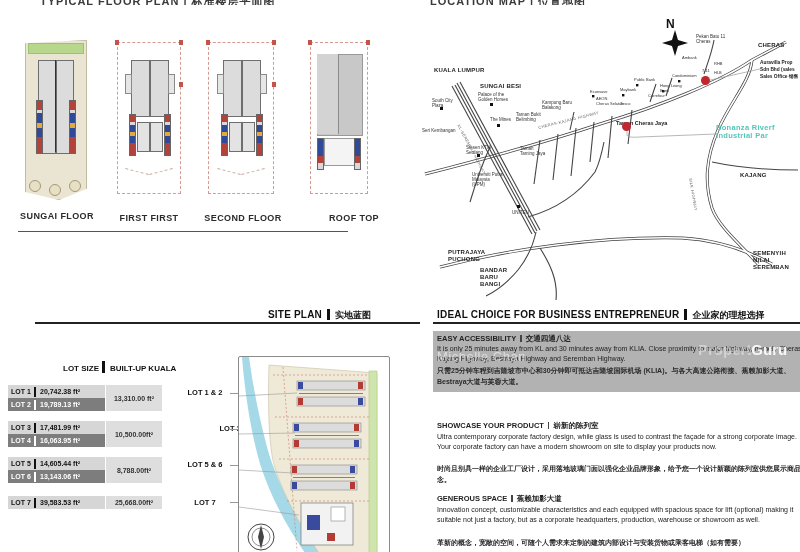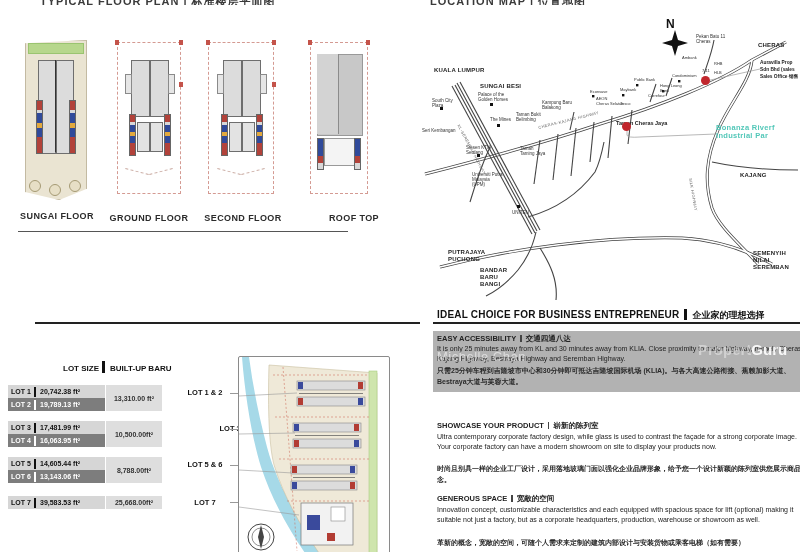--- a/index.html
+++ b/index.html
@@ -134,21 +134,21 @@
     <div class="tickr" style="right:-2px;top:-2px;"></div>
     <div class="abs" style="left:7px;top:12px;width:44px;height:80px;background:#c8c8c8;border:1px solid #999;"></div>
     <div class="abs" style="left:7px;top:12px;width:21px;height:80px;background:#d3d3d3;"></div>
     <div class="abs" style="left:28px;top:12px;width:1px;height:80px;background:#8b8b8b;"></div>
     <div class="abs" style="left:14px;top:96px;width:30px;height:26px;background:#f4f4f4;border:1px solid #999;"></div>
     <div class="stk roof" style="left:7px;top:96px;height:30px;"></div>
     <div class="stk roof" style="left:44px;top:96px;height:30px;"></div>
   </div>
 
   <div class="fp-label" style="left:14px;top:211px;width:86px;">SUNGAI FLOOR</div>
-  <div class="fp-label" style="left:109px;top:213px;width:80px;">GROUND FLOOR</div>
+  <div class="fp-label" style="left:109px;top:213px;width:80px;">FIRST FIRST</div>
   <div class="fp-label" style="left:198px;top:213px;width:90px;">SECOND FLOOR</div>
   <div class="fp-label" style="left:299px;top:213px;width:80px;text-align:right;">ROOF TOP</div>
   <div class="fp-rule"></div>
 
   <div id="map">
     <svg width="380" height="288" viewBox="0 0 380 288">
       <g stroke="#3f3f3f" fill="none" stroke-width="3">
         <path d="M5,162 C60,148 120,132 180,112 C240,94 300,70 332,48 L366,30"></path>
         <path d="M332,48 C330,70 310,90 298,118 C286,146 284,170 292,196 C298,214 322,234 338,252"></path>
         <path d="M20,255 C90,237 180,224 262,226 C300,228 330,240 352,252"></path>
@@ -255,25 +255,28 @@
       </div>
     <div class="reddot" style="left:281px;top:64px;"></div>
     <div class="reddot" style="left:202px;top:110px;"></div>
     <div class="sales-label">Auravilla Prop
 Sdn Bhd (sales
 Sales Office 销售</div>
     <div class="teal-label">Bonanza Riverf
 Industrial Par</div>
   </div>
 
+  <div class="sec-head" style="left:268px;top:304px;">
+    <span class="en">SITE PLAN</span><span class="hbar"></span><span class="zh">实地蓝图</span>
+  </div>
   <div class="rule2" style="left:35px;top:322px;width:385px;"></div>
 
   <div class="tbl-head" style="left:63px;top:364px;">LOT SIZE</div>
   <div class="abs" style="left:102px;top:361px;width:3px;height:12px;background:#111;"></div>
-  <div class="tbl-head" style="left:110px;top:364px;">BUILT-UP BARU</div>
+  <div class="tbl-head" style="left:110px;top:364px;">BUILT-UP KUALA</div>
 
   <div class="lotrow lot-light" style="left:8px;top:385px;width:97px;">
     <span class="lot-name">LOT 1</span>
       <span class="lot-bar"></span>
       <span class="lot-size">20,742.38 ft²</span>
   </div>
   <div class="lotrow lot-dark" style="left:8px;top:398px;width:97px;">
     <span class="lot-name">LOT 2</span>
       <span class="lot-bar"></span>
       <span class="lot-size">19,789.13 ft²</span>
@@ -386,18 +389,18 @@
   <div class="wm-name">Michelle Chan</div>
   <div class="wm-brand"><span class="p1">Propert</span><span class="p2">Guru</span></div>
 
   <div class="info-sec-title" style="left:437px;top:421px;">
     <span>SHOWCASE YOUR PRODUCT</span><span class="sbar"></span><span>崭新的陈列室</span>
   </div>
   <div class="body-en" style="left:437px;top:432px;">Ultra contemporary corporate factory design, while glass is used to contrast the façade for a strong corporate image. Your corporate factory can have a modern showroom on site to display your products now.</div>
   <div class="body-zh" style="left:437px;top:464px;">时尚且别具一样的企业工厂设计，采用落地玻璃门面以强化企业品牌形象，给予您一个设计新颖的陈列室供您展示商品概念。</div>
 
   <div class="info-sec-title" style="left:437px;top:494px;">
-    <span>GENEROUS SPACE</span><span class="sbar"></span><span>宽敞的空间</span>
+    <span>GENEROUS SPACE</span><span class="sbar"></span><span>蕉赖加影大道</span>
   </div>
   <div class="body-en" style="left:437px;top:505px;">Innovation concept, customizable characteristics and each equipped with spacious space for lift (optional) making it suitable not just a factory, but as a corporate headquarters, production, warehouse or showroom as well.</div>
   <div class="body-zh" style="left:437px;top:538px;white-space:nowrap;">革新的概念，宽敞的空间，可随个人需求来定制的建筑内部设计与安装货物或乘客电梯（如有需要）</div>
 
 </div>
 
 </body></html>

